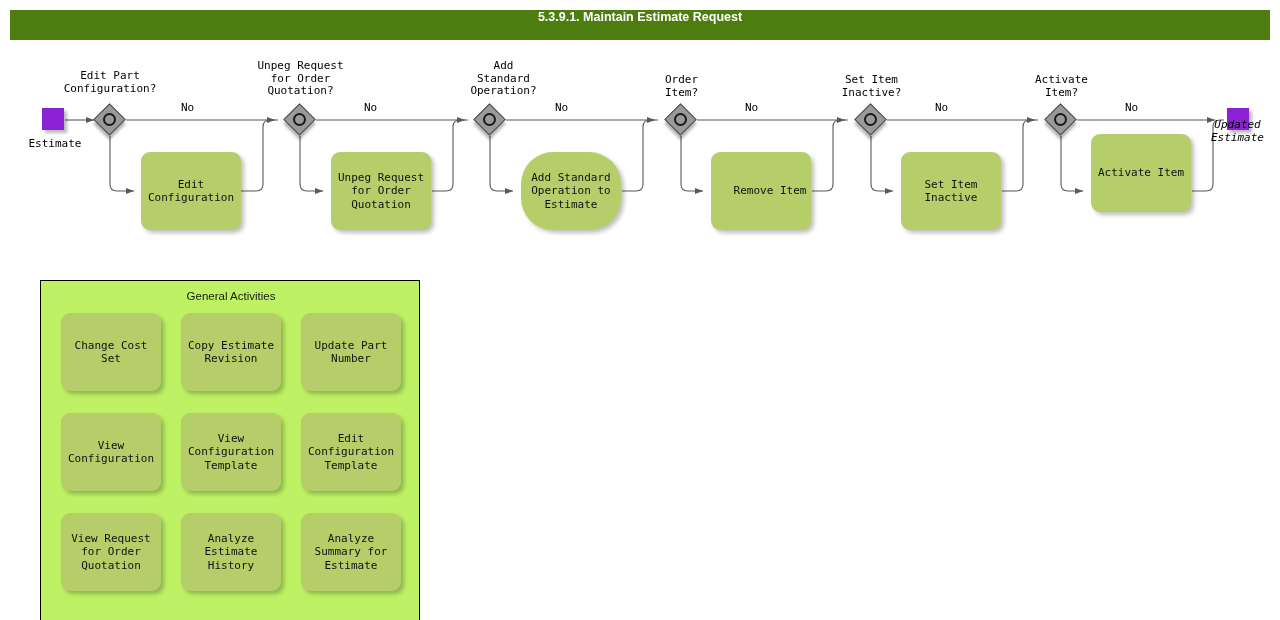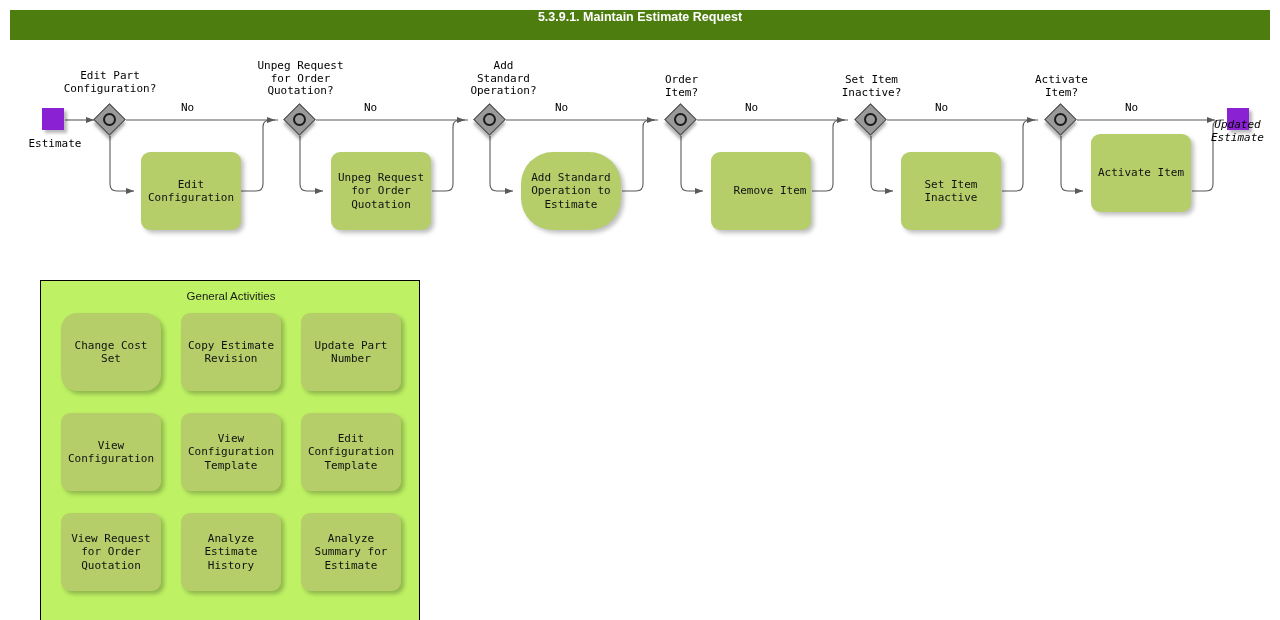--- a/index.html
+++ b/index.html
@@ -264,21 +264,21 @@
 Inactive</div>
 <div class="node task" style="left:1091px; top:134px; width:100px; height:78px;">Activate Item</div>
 
 <div class="node dataobj" style="left:1227px; top:108px;"></div>
 <div class="dataobj-label" style="left:1195px; top:118px; width:85px;font-style:italic;">Updated
 Estimate</div>
 
 <div id="general-activities">
   <div id="general-activities-title">General Activities</div>
 
-  <div class="task ga-task" style="left:20px; top:32px; width:100px; height:78px;border-radius:16px;">Change Cost
+  <div class="task ga-task" style="left:20px; top:32px; width:100px; height:78px;">Change Cost
 Set</div>
   <div class="task ga-task" style="left:140px; top:32px; width:100px; height:78px;">Copy Estimate
 Revision</div>
   <div class="task ga-task" style="left:260px; top:32px; width:100px; height:78px;">Update Part
 Number</div>
 
   <div class="task ga-task" style="left:20px; top:132px; width:100px; height:78px;">View
 Configuration</div>
   <div class="task ga-task" style="left:140px; top:132px; width:100px; height:78px;">View
 Configuration

